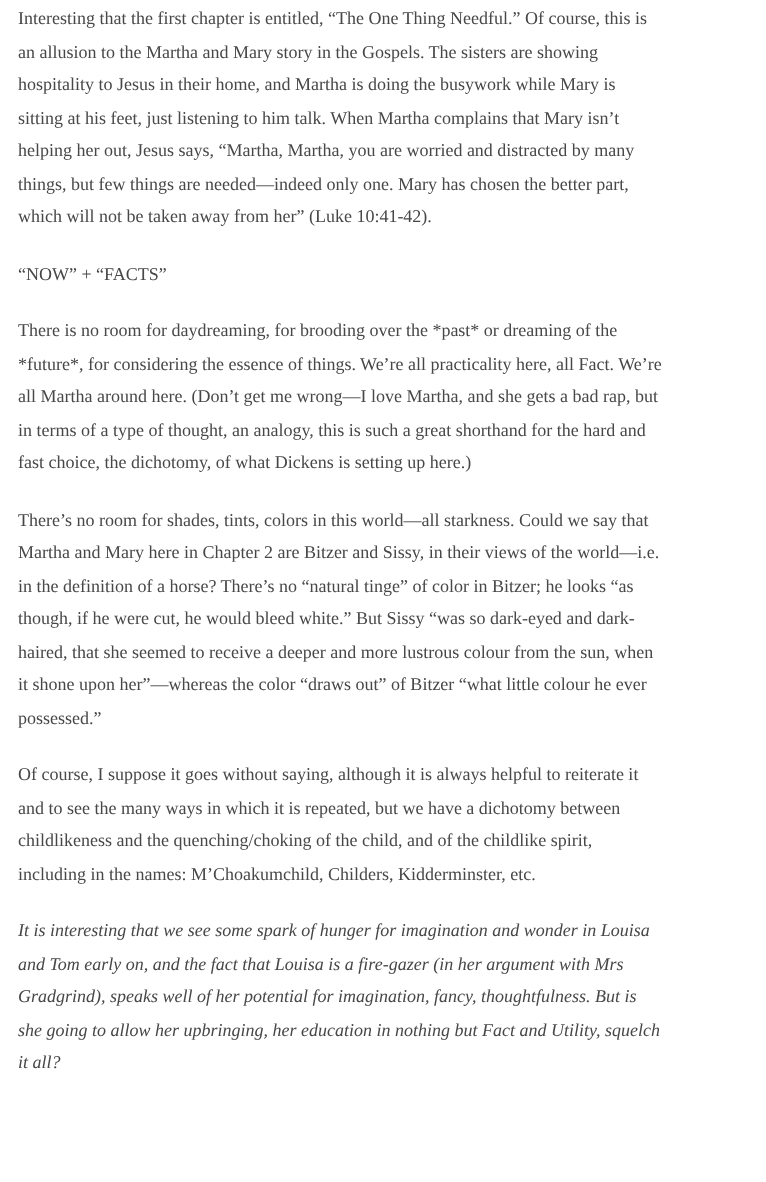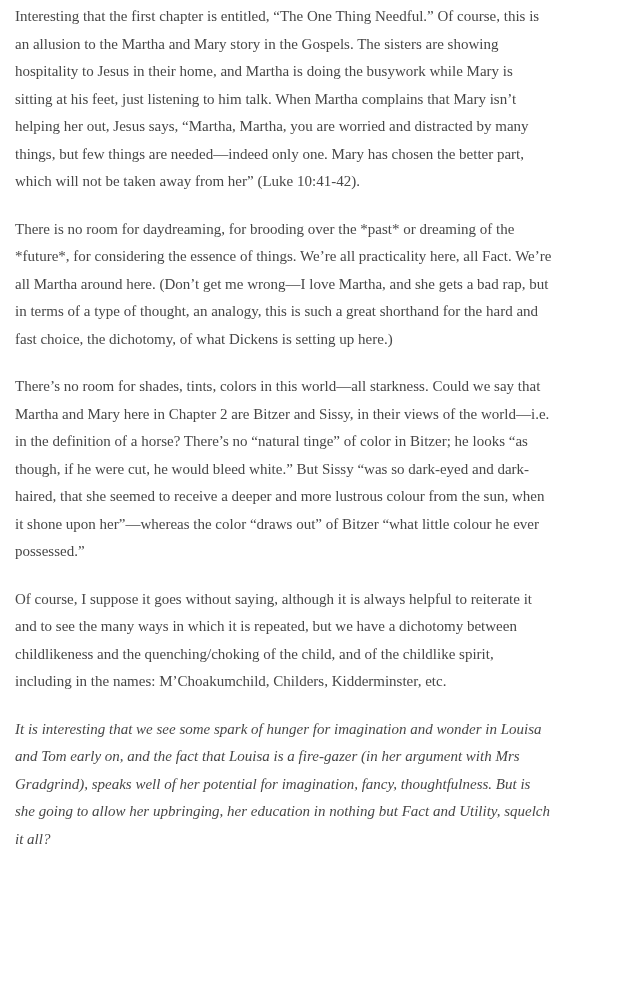--- a/index.html
+++ b/index.html
@@ -33,20 +33,21 @@
 <body>
 
 <main class="post">
   <p class="para">Interesting that the first chapter is entitled, “The One Thing Needful.” Of course, this is
 an allusion to the Martha and Mary story in the Gospels. The sisters are showing
 hospitality to Jesus in their home, and Martha is doing the busywork while Mary is
 sitting at his feet, just listening to him talk. When Martha complains that Mary isn’t
 helping her out, Jesus says, “Martha, Martha, you are worried and distracted by many
 things, but few things are needed—indeed only one. Mary has chosen the better part,
 which will not be taken away from her” (Luke 10:41-42).</p>
+  <p class="para">“NOW” + “FACTS”</p>
   <p class="para">There is no room for daydreaming, for brooding over the *past* or dreaming of the
 *future*, for considering the essence of things. We’re all practicality here, all Fact. We’re
 all Martha around here. (Don’t get me wrong—I love Martha, and she gets a bad rap, but
 in terms of a type of thought, an analogy, this is such a great shorthand for the hard and
 fast choice, the dichotomy, of what Dickens is setting up here.)</p>
   <p class="para">There’s no room for shades, tints, colors in this world—all starkness. Could we say that
 Martha and Mary here in Chapter 2 are Bitzer and Sissy, in their views of the world—i.e.
 in the definition of a horse? There’s no “natural tinge” of color in Bitzer; he looks “as
 though, if he were cut, he would bleed white.” But Sissy “was so dark-eyed and dark-
 haired, that she seemed to receive a deeper and more lustrous colour from the sun, when

